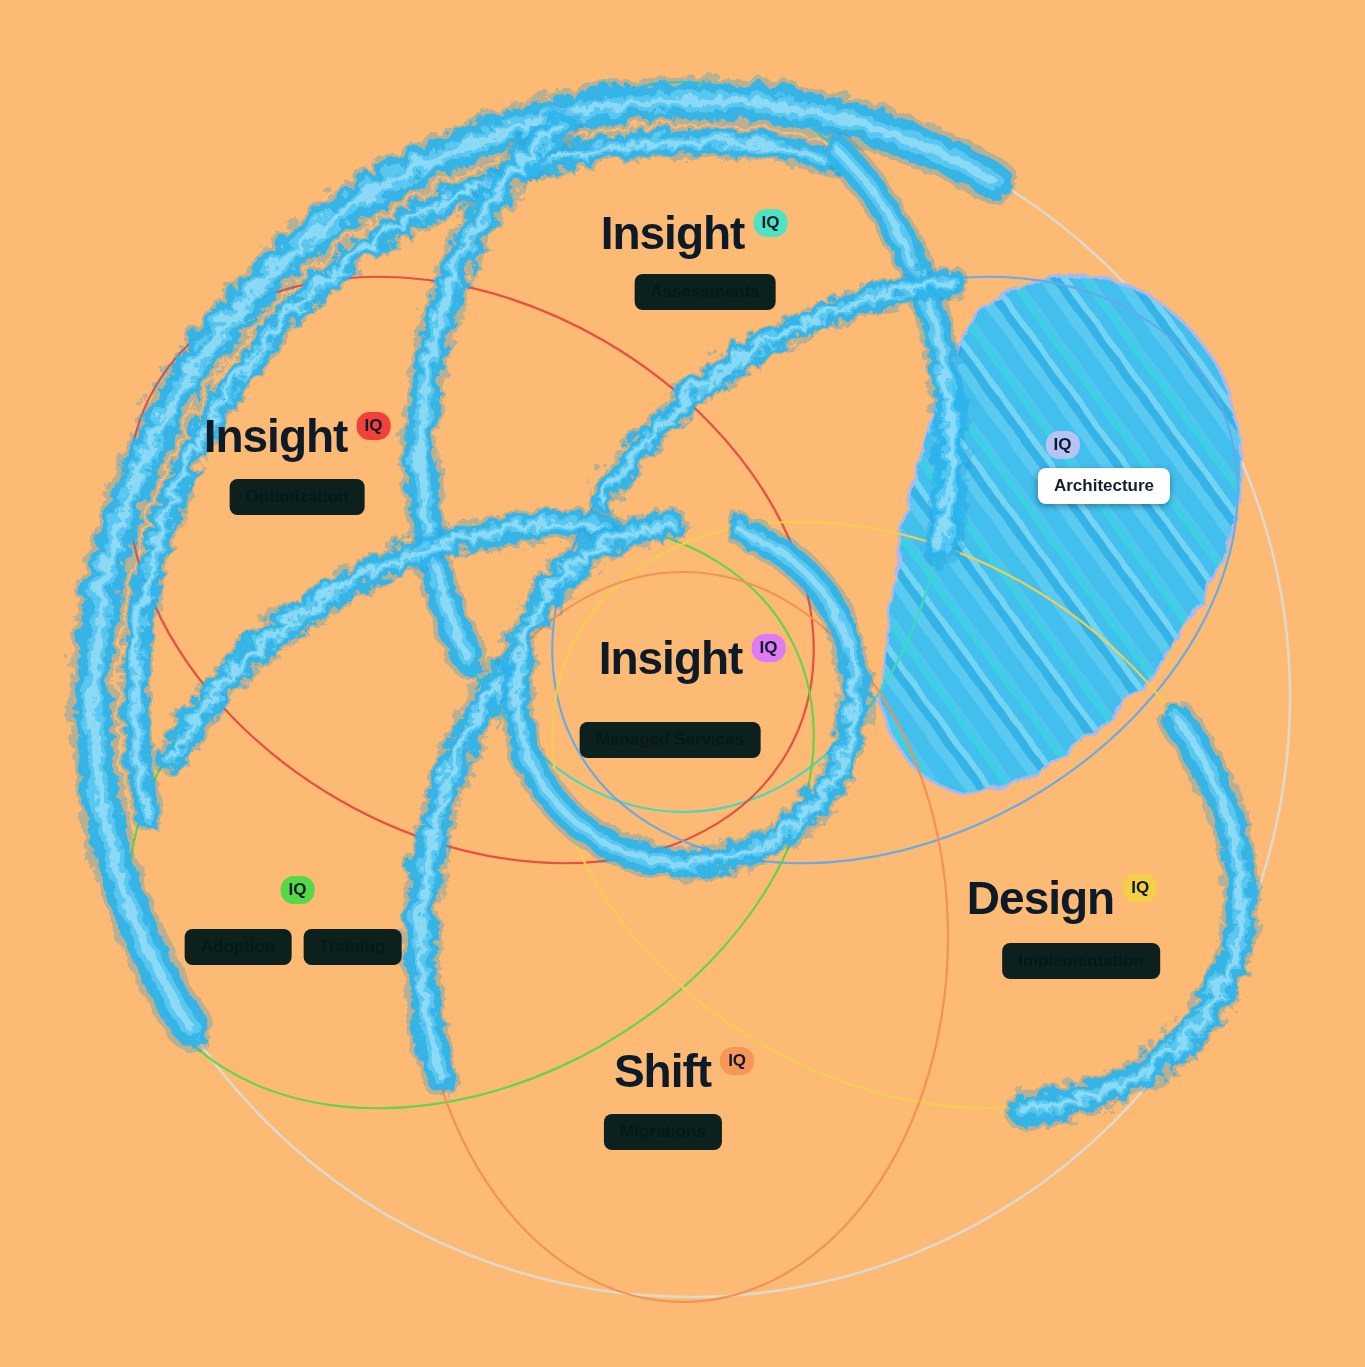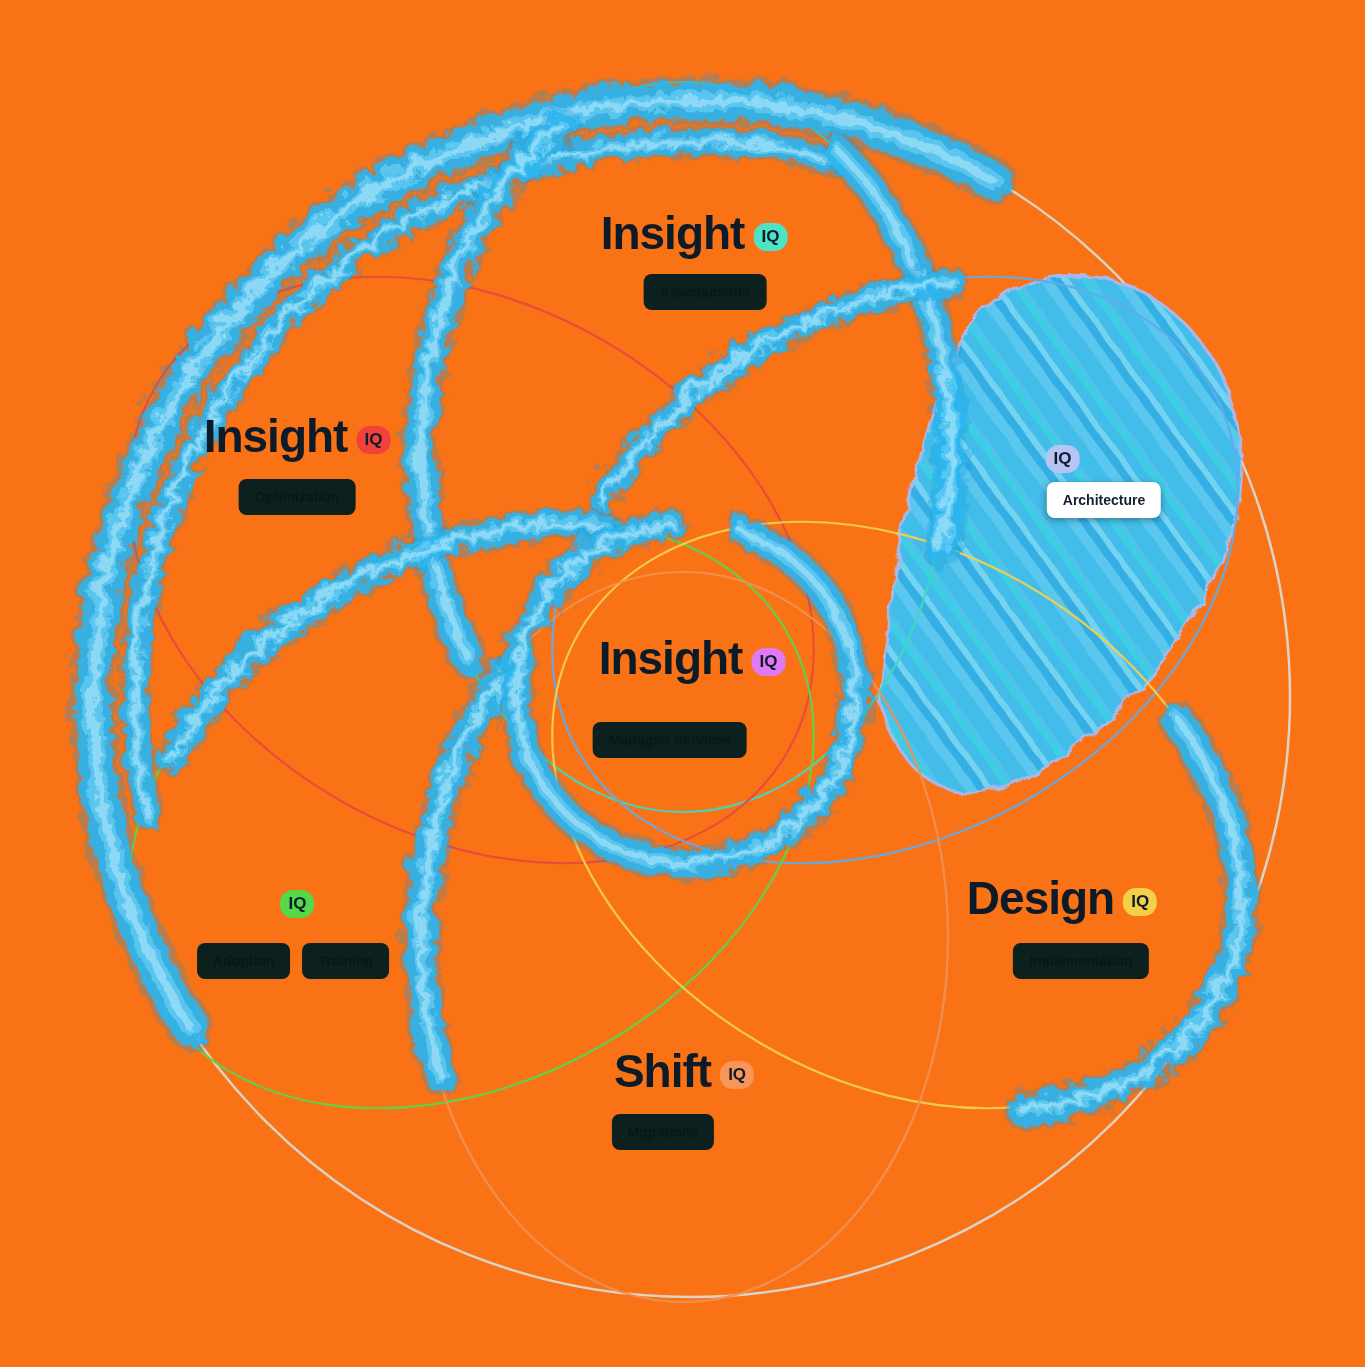--- a/index.html
+++ b/index.html
@@ -1,27 +1,27 @@
 <!DOCTYPE html>
 <html><head>
 <meta charset="utf-8">
 <style>
   html,body{margin:0;padding:0;background:#000;}
-  .stage{position:relative;width:1365px;height:1367px;background:#f97316;overflow:hidden;
+  .stage{position:relative;width:1365px;height:1367px;background:#fdba74;overflow:hidden;
          font-family:"Liberation Sans",sans-serif;}
   .stage svg{position:absolute;left:0;top:0;}
 
   .node{position:absolute;transform:translateX(-50%);width:max-content;
         display:flex;flex-direction:column;align-items:center;}
   .heading-row{display:flex;align-items:flex-start;}
   .node h2{margin:0;font-size:46px;line-height:52px;font-weight:700;letter-spacing:-1px;}
-  .node .iq-badge{display:inline-block;margin-left:9px;margin-top:16px;
+  .node .iq-badge{display:inline-block;margin-left:9px;margin-top:2px;
         font-size:17px;font-weight:700;line-height:24px;padding:2px 8px;border-radius:13px;}
   .pills{display:flex;gap:12px;}
-  .pill{display:inline-block;font-size:14px;font-weight:700;line-height:20px;
+  .pill{display:inline-block;font-size:17px;font-weight:700;line-height:20px;
         padding:8px 16px;border-radius:8px;white-space:nowrap;}
   .node.selected .pill{box-shadow:0 2px 6px rgba(0,0,0,.35);}
 </style>
 </head>
 <body>
 
 <div class="stage">
 
   <svg width="1365" height="1367" viewBox="0 0 1365 1367">
     <defs>

